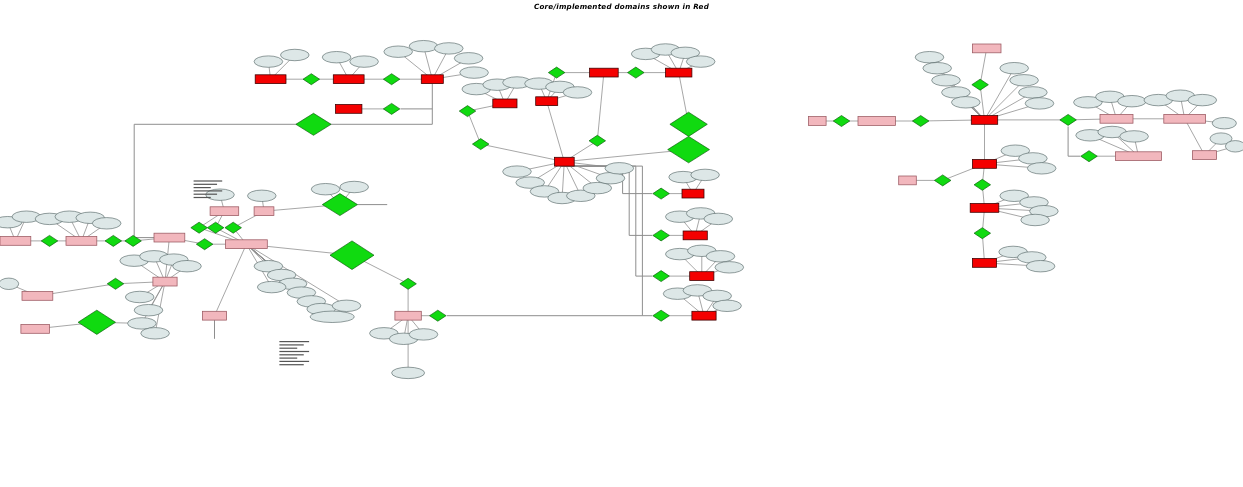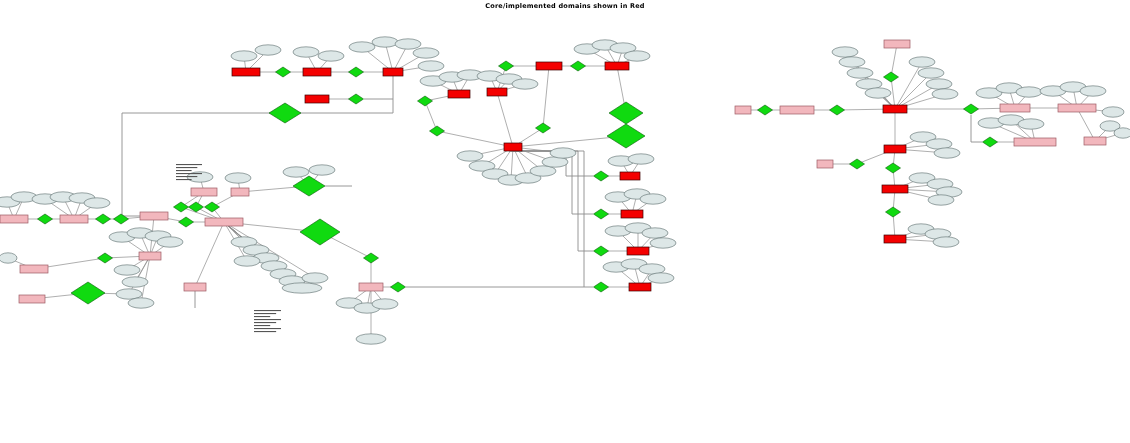--- a/index.html
+++ b/index.html
@@ -1,17 +1,17 @@
 <!DOCTYPE html>
 <html><head>
 <meta charset="utf-8">
 <style>
   html,body{margin:0;padding:0;background:#fff;}
   #screen{position:relative;width:1130px;height:347px;background:#ffffff;overflow:hidden;
-          font-family:"DejaVu Sans", sans-serif;}
+          font-family:"DejaVu Sans", sans-serif;font-style:italic;}
   .title{position:absolute;top:2px;left:0;width:100%;text-align:center;
          font-size:6.5px;font-weight:bold;color:#000;letter-spacing:0.2px;}
   svg{position:absolute;left:0;top:0;width:1130px;height:443px;}
 </style>
 </head>
 <body>
 
 <div id="screen">
   <div class="title">Core/implemented domains shown in Red</div>
   <svg id="er-svg" viewBox="0 0 1130 443">

